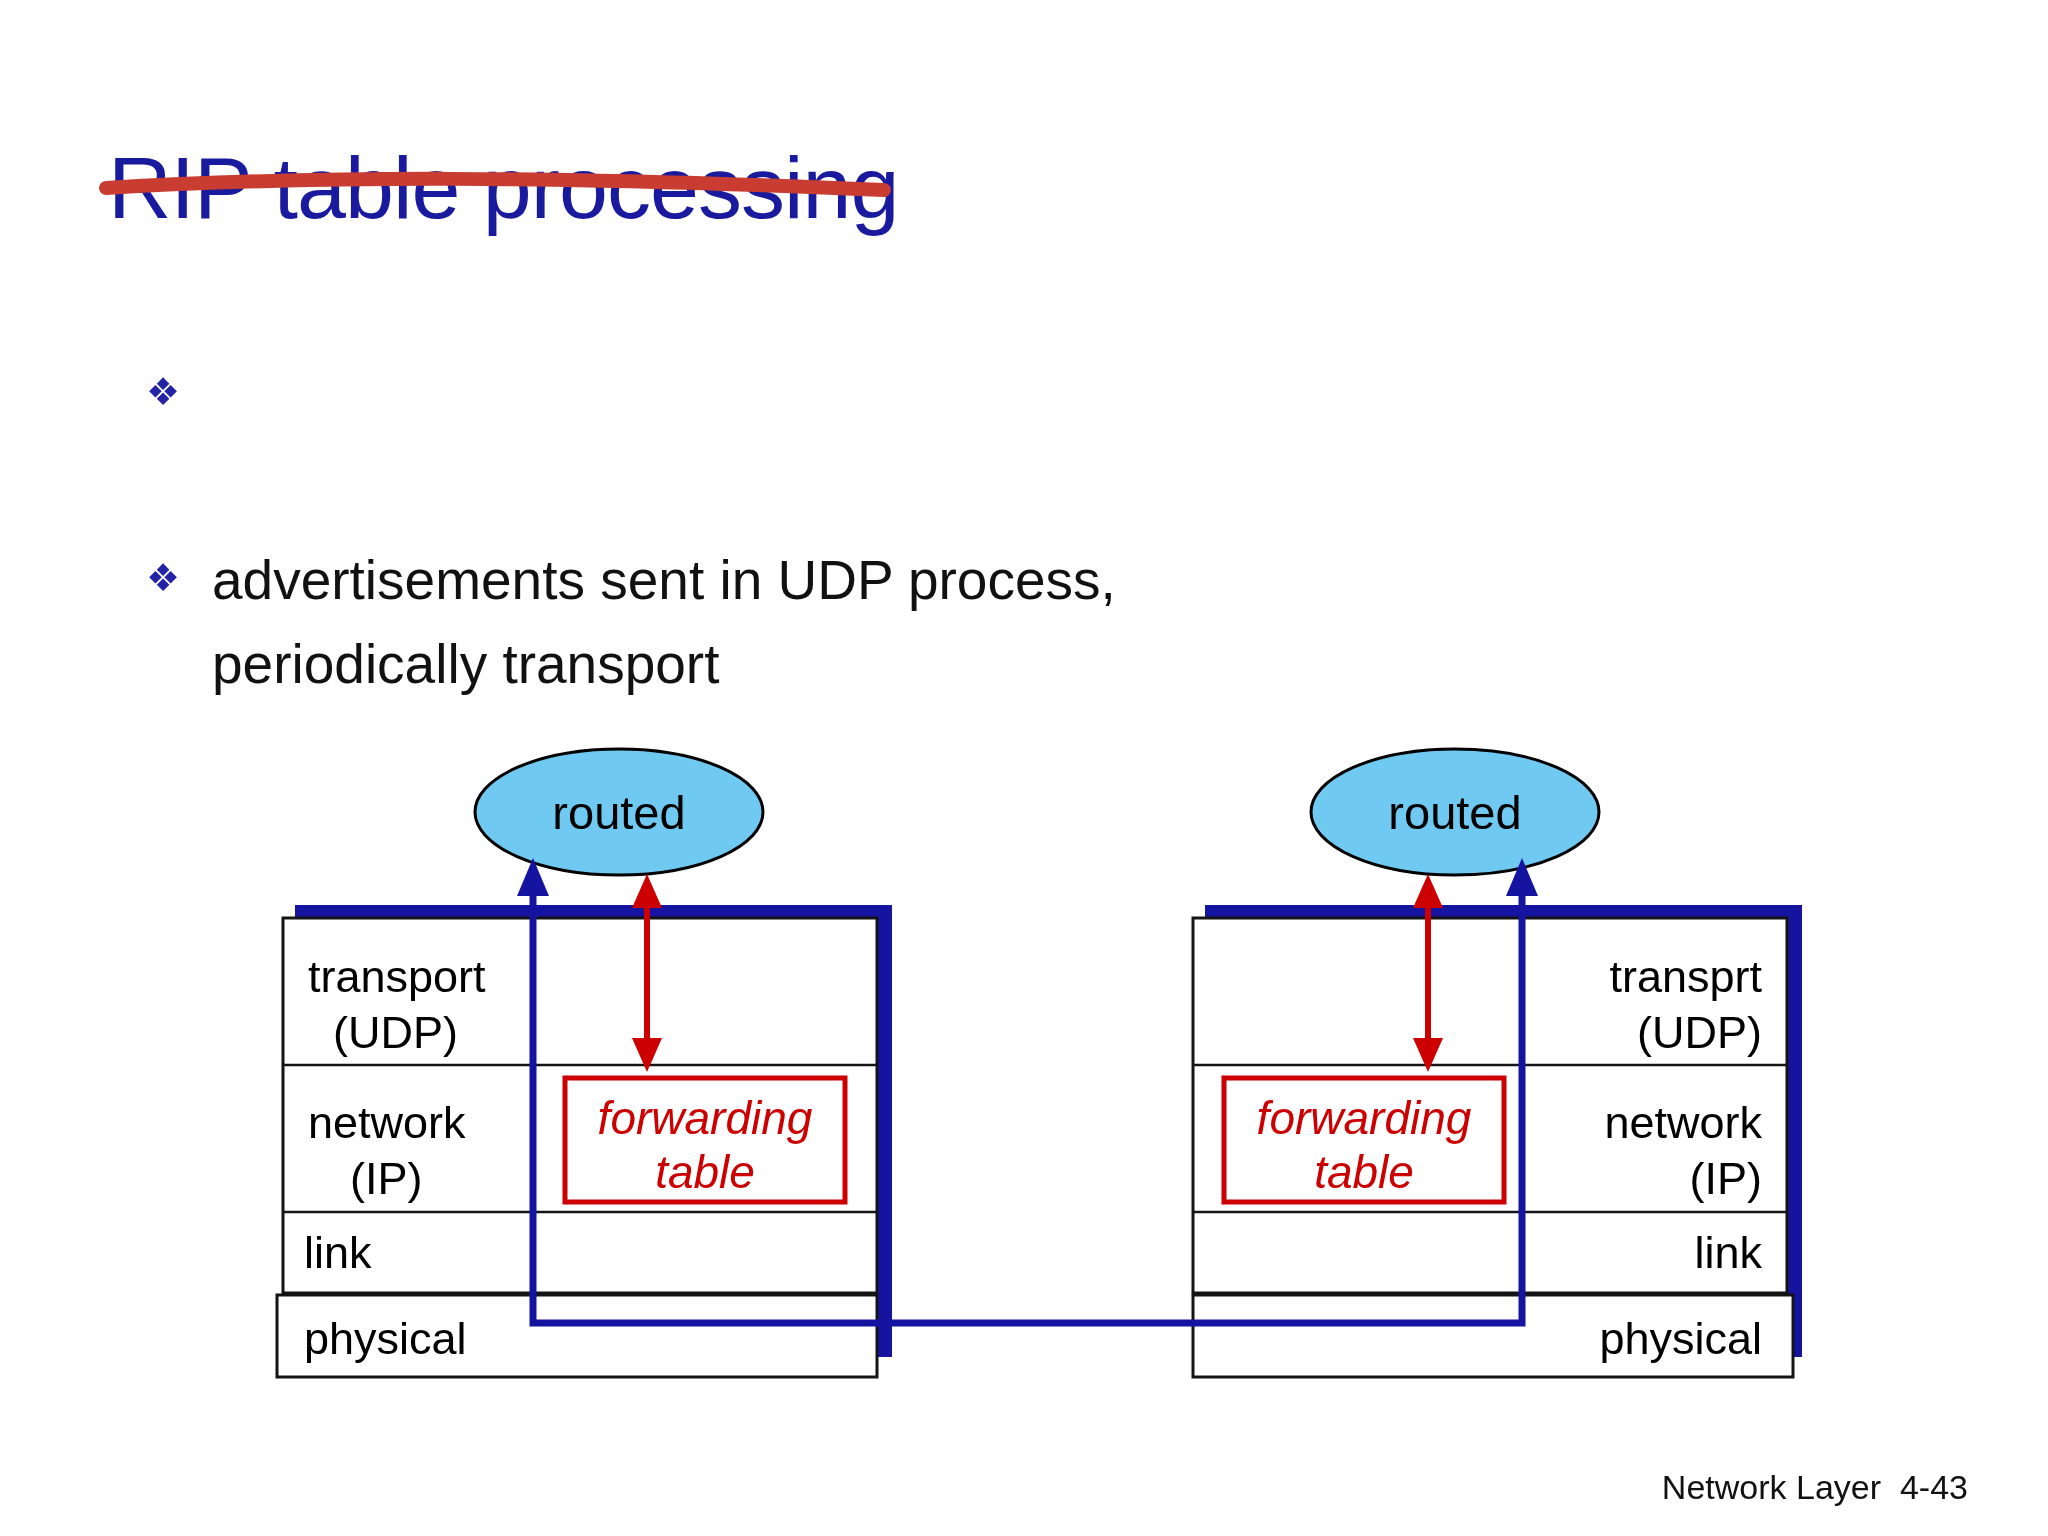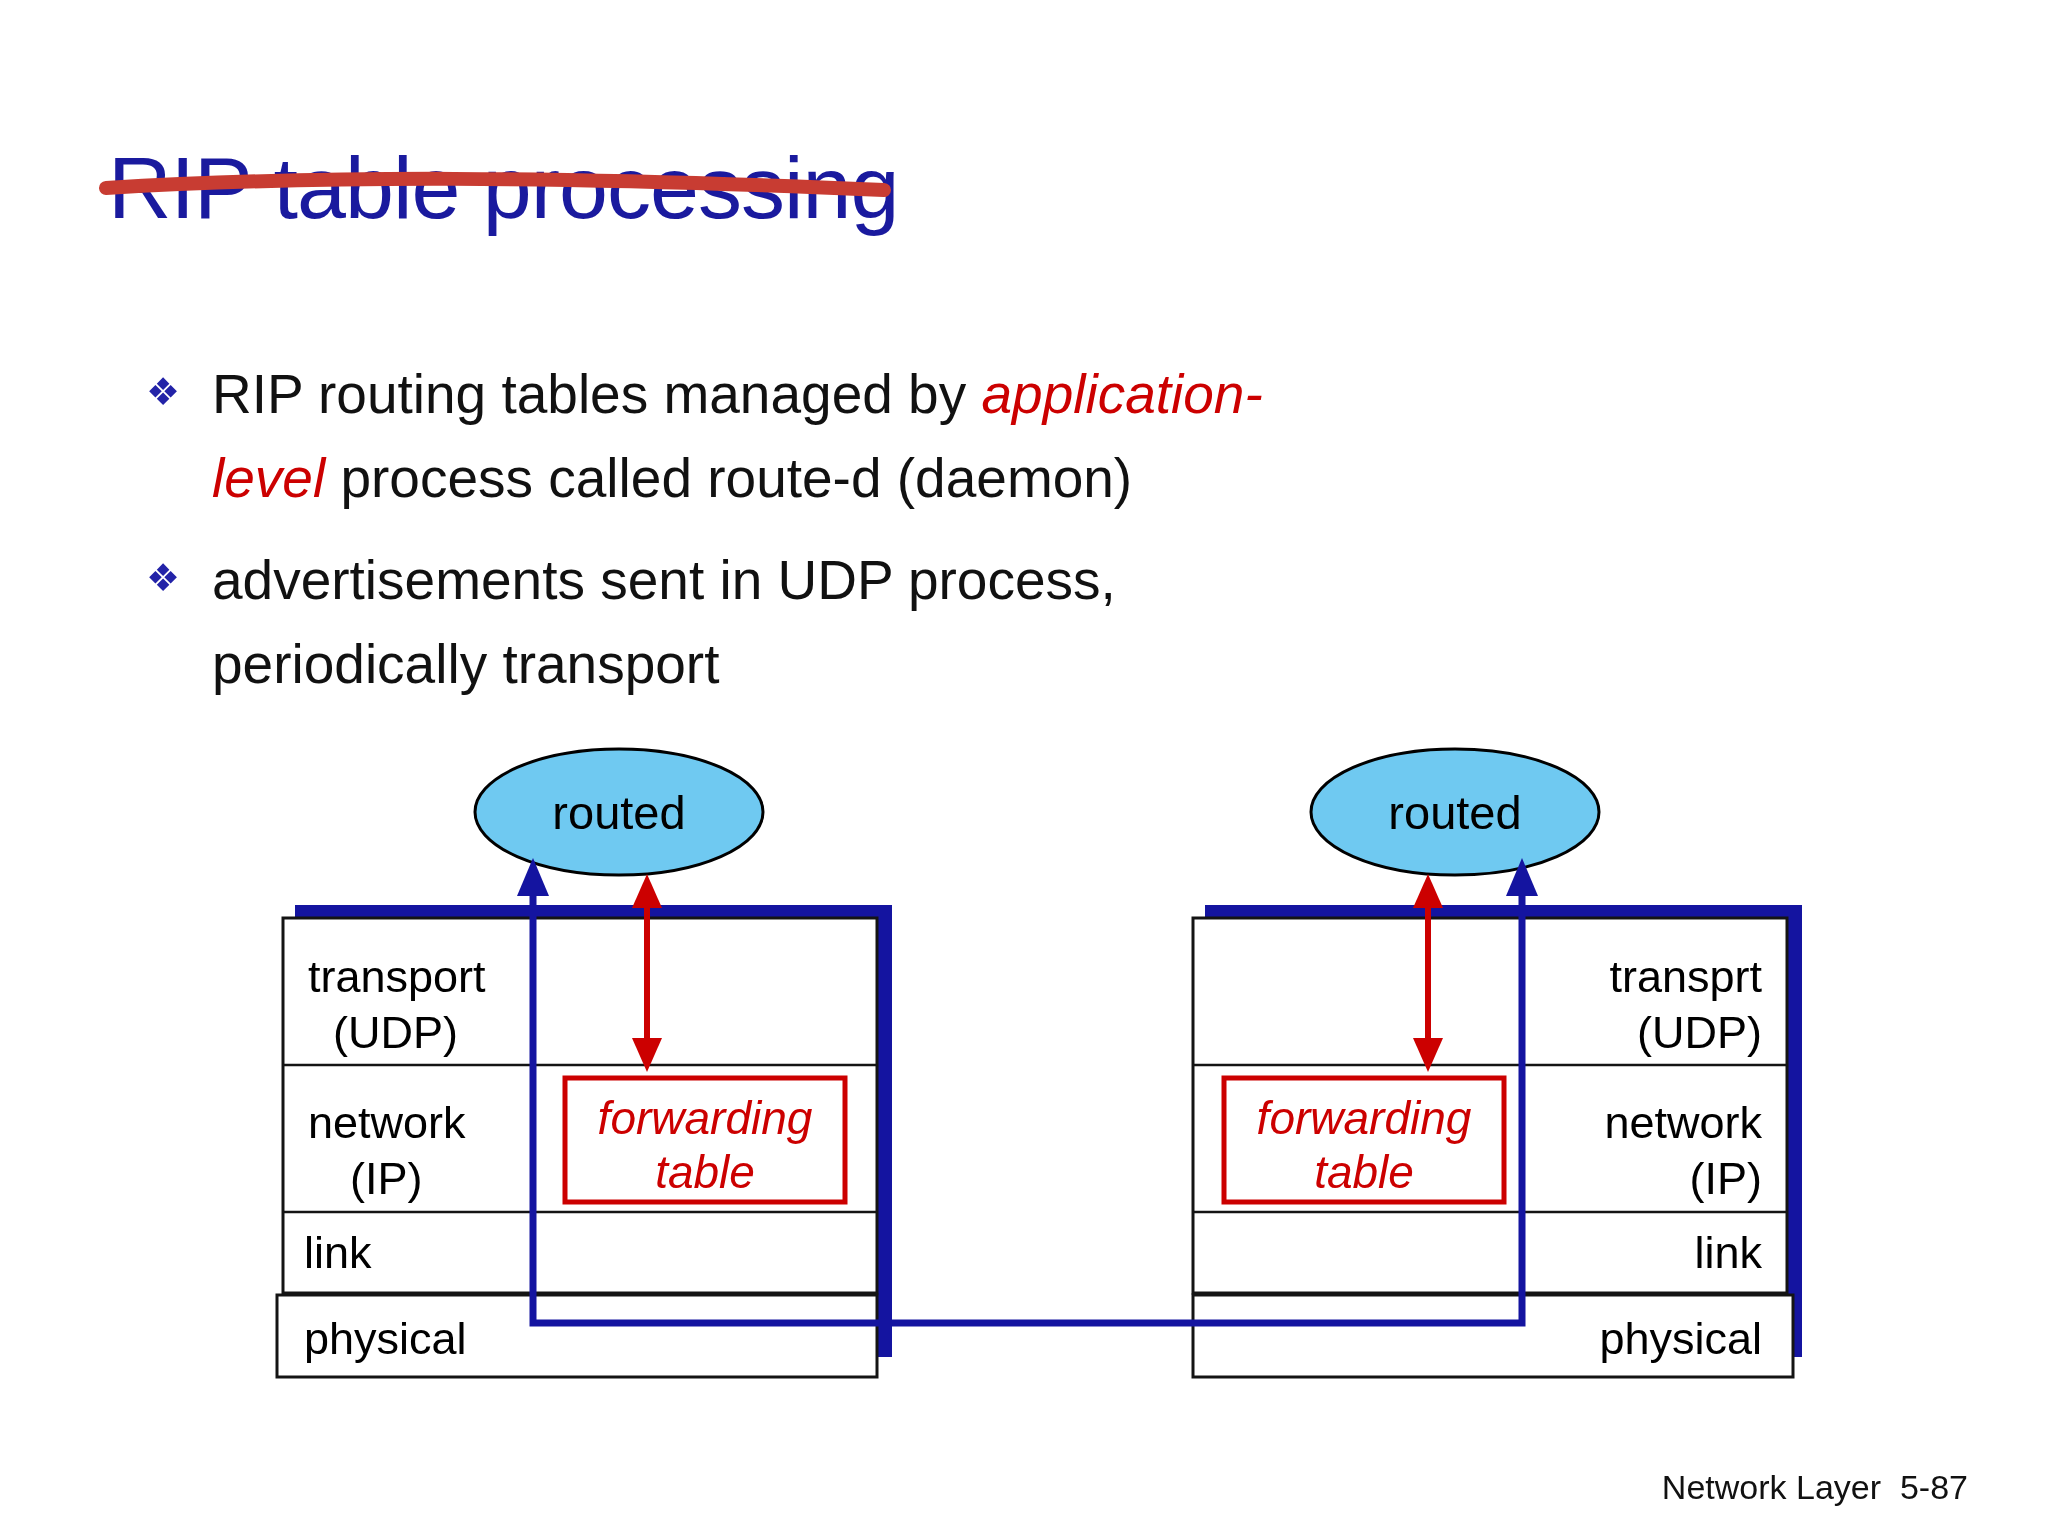--- a/index.html
+++ b/index.html
@@ -38,24 +38,20 @@
 </style>
 </head>
 <body>
 
 <div class="slide">
 
   <h1 class="title" style="color: rgb(26, 26, 158);">RIP table processing</h1>
 
   <div class="bullet" style="top:352px;">
     <span class="bullet-marker" style="color: rgb(35, 35, 168);">❖</span>
-    <div class="bullet-text">
-      <span>RIP routing tables managed by </span><span class="red-italic" style="color: rgb(204, 0, 0);">application-</span><br>
-      <span class="red-italic" style="color: rgb(204, 0, 0);">level</span><span> process called route-d (daemon)</span>
-    </div>
   </div>
 
   <div class="bullet" style="top:538px;">
     <span class="bullet-marker" style="color: rgb(35, 35, 168);">❖</span>
     <div class="bullet-text">
       <span>advertisements sent in UDP process,</span><br>
       <span>periodically transport</span>
     </div>
   </div>
 
@@ -106,15 +102,15 @@
     <text x="1762" y="992" text-anchor="end" font-size="45" fill="#000000">transprt</text>
     <text x="1762" y="1048" text-anchor="end" font-size="45" fill="#000000">(UDP)</text>
     <text x="1762" y="1138" text-anchor="end" font-size="45" fill="#000000">network</text>
     <text x="1762" y="1194" text-anchor="end" font-size="45" fill="#000000">(IP)</text>
     <text x="1762" y="1268" text-anchor="end" font-size="45" fill="#000000">link</text>
     <text x="1762" y="1354" text-anchor="end" font-size="45" fill="#000000">physical</text>
     <text x="1364" y="1134" text-anchor="middle" font-size="46" font-style="italic" fill="#cc0000">forwarding</text>
     <text x="1364" y="1188" text-anchor="middle" font-size="46" font-style="italic" fill="#cc0000">table</text>
   </svg>
 
-  <div class="footer">Network Layer  5-87</div>
+  <div class="footer">Network Layer  4-43</div>
 
 </div>
 
 </body></html>

